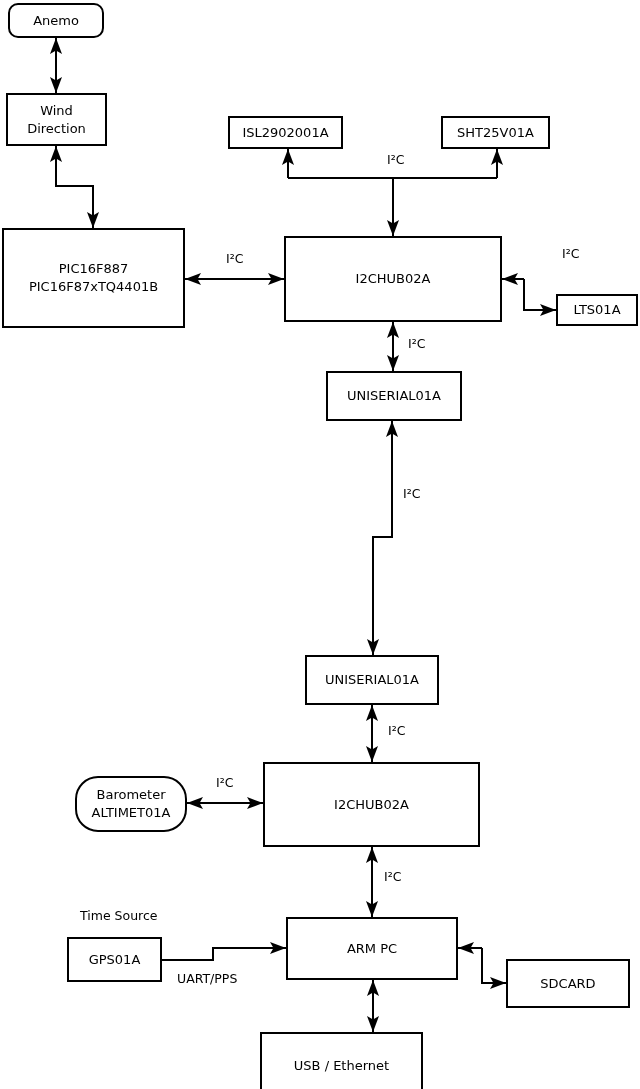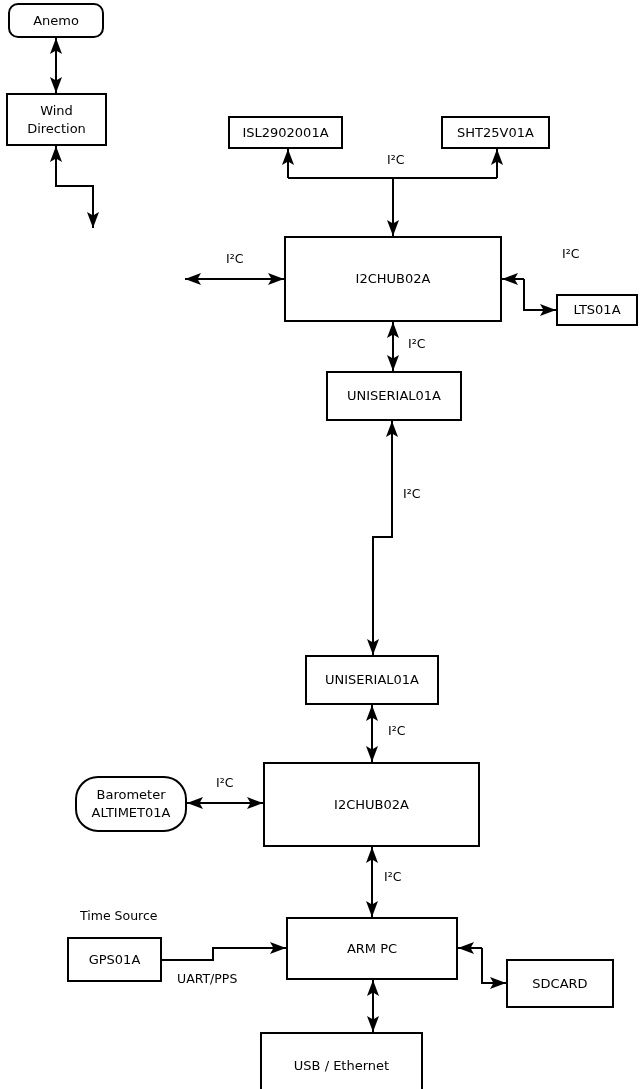--- a/index.html
+++ b/index.html
@@ -81,20 +81,24 @@
 
   <div class="node" style="left:8px; top:3px; width:96px; height:35px;border-radius:10px;">
     <span>Anemo</span>
   </div>
 
   <div class="node" style="left:6px; top:93px; width:101px; height:53px;justify-content:center;">
     <span>Wind</span>
     <span>Direction</span>
   </div>
 
+  <div class="node" style="left:2px; top:228px; width:183px; height:100px;">
+    <span>PIC16F887</span>
+    <span>PIC16F87xTQ4401B</span>
+  </div>
 
   <div class="node" style="left:228px; top:116px; width:115px; height:33px;">
     <span>ISL2902001A</span>
   </div>
 
   <div class="node" style="left:441px; top:116px; width:109px; height:33px;">
     <span>SHT25V01A</span>
   </div>
 
   <div class="node" style="left:284px; top:236px; width:218px; height:86px;">
@@ -123,21 +127,21 @@
   </div>
 
   <div class="node" style="left:67px; top:937px; width:95px; height:45px;">
     <span>GPS01A</span>
   </div>
 
   <div class="node" style="left:286px; top:917px; width:172px; height:63px;">
     <span>ARM PC</span>
   </div>
 
-  <div class="node" style="left:506px; top:959px; width:108px; height:49px;">
+  <div class="node" style="left:506px; top:959px; width:124px; height:49px;">
     <span>SDCARD</span>
   </div>
 
   <div class="node" style="left:260px; top:1032px; width:163px; height:68px;">
     <span>USB / Ethernet</span>
   </div>
 
   <div class="flabel" style="left:387px; top:152px;">I²C</div>
   <div class="flabel" style="left:226px; top:251px;">I²C</div>
   <div class="flabel" style="left:562px; top:246px;">I²C</div>

